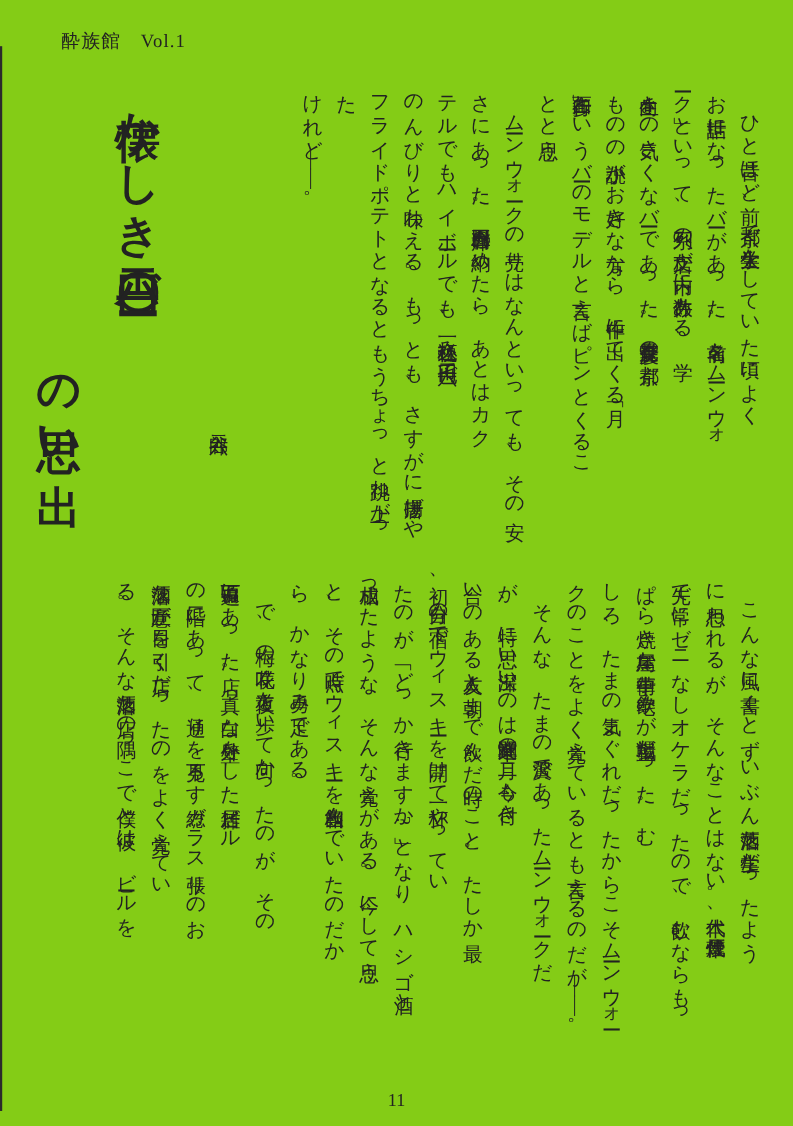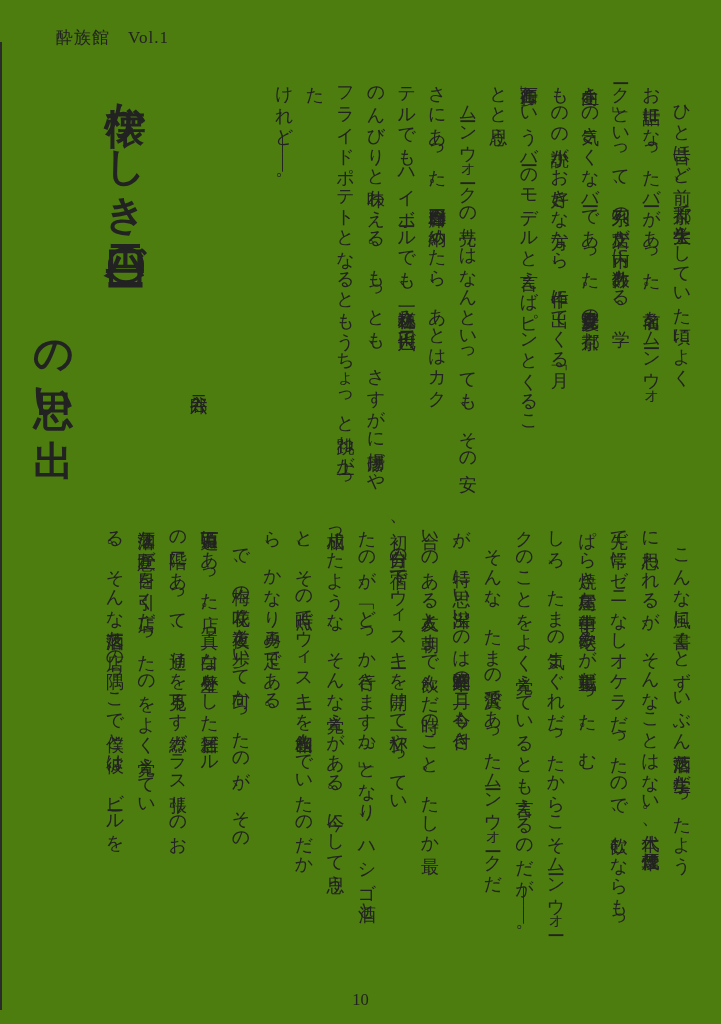--- a/index.html
+++ b/index.html
@@ -4,21 +4,21 @@
 <style>
   html, body {
     margin: 0;
     padding: 0;
     background: #ffffff;
   }
   .page {
     position: relative;
     width: 721px;
     height: 1024px;
-    background: #4d7c0f;
+    background: #84cc16;
     overflow: hidden;
     font-family: "Liberation Serif", "DejaVu Serif", serif;
     color: #222222;
   }
   .scan-edge {
     position: absolute;
     left: 0;
     top: 42px;
     width: 2px;
     height: 968px;
@@ -142,15 +142,15 @@
 相成ったような、そんな覚えがある。今にして思う
 と、その時点でウィスキーを相当飲んでいたのだか
 ら、かなり勇み足である。</p>
     <p>で、梅の花咲く夜道を歩いて向かったのが、その
 頃百万遍にあった店。真っ白な外壁をした雑居ビル
 の二階にあって、通りを見下ろす総ガラス張りのお
 洒落な意匠が目を引く店だったのをよく覚えてい
 る。そんな洒落た店の隅っこで僕と彼は、ビールを</p>
   </div>
 
-  <div class="page-number">10</div>
+  <div class="page-number">11</div>
 
 </div>
 
 </body></html>

